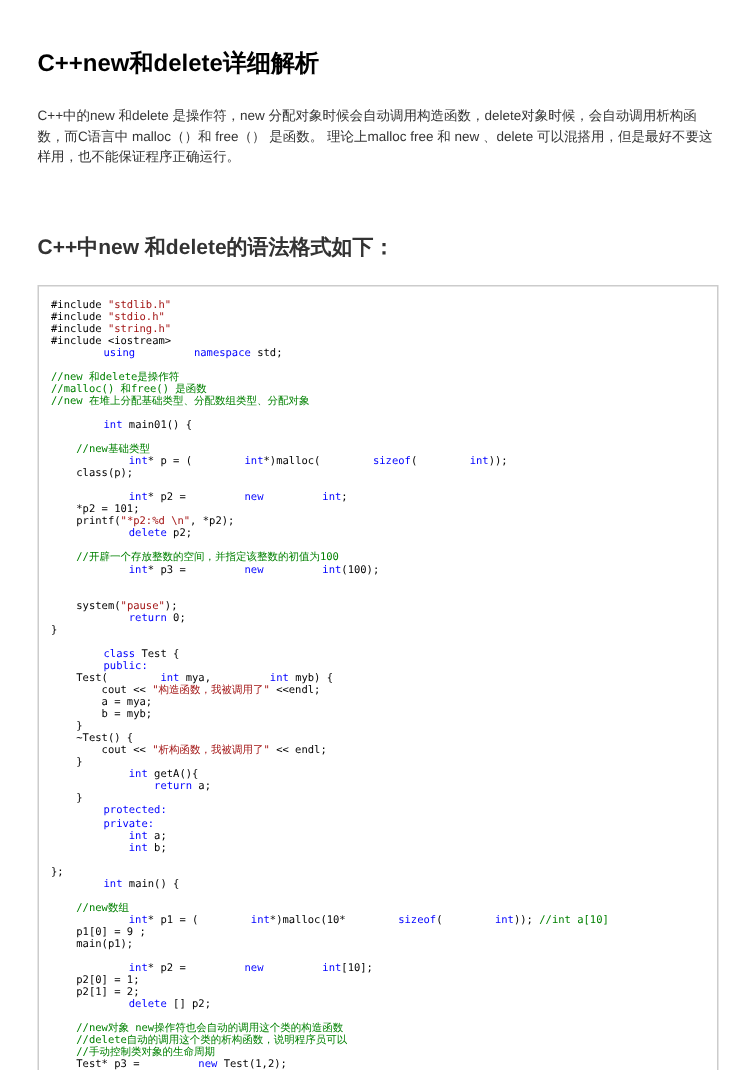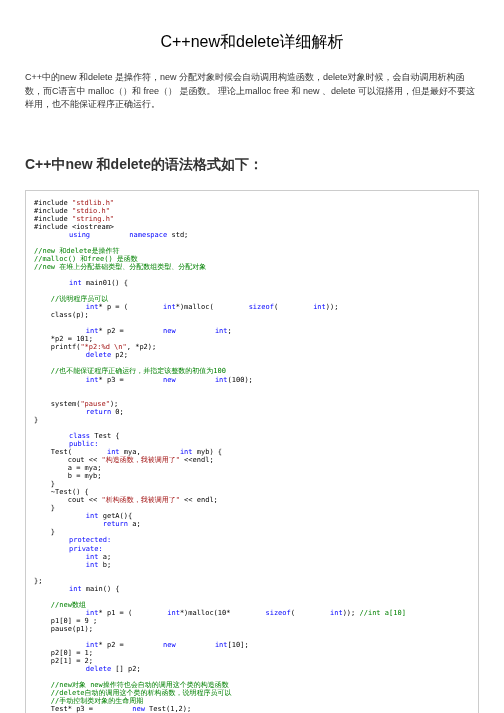--- a/index.html
+++ b/index.html
@@ -6,23 +6,23 @@
     margin: 0;
     padding: 20px 25px;
     font-family: Arial, "Microsoft YaHei", sans-serif;
     font-size: 9px;
     color: #333;
     background: #fff;
     width: 504px;
     box-sizing: border-box;
   }
   h1 {
-    text-align: center;
+    text-align: left;
     font-size: 16px;
-    font-weight: normal;
+    font-weight: bold;
     margin: 12px 0 18px 0;
     color: #000;
   }
   .intro {
     font-size: 9px;
     line-height: 1.5;
     color: #333;
     margin-bottom: 44px;
   }
   .sub {
@@ -58,30 +58,30 @@
 <span>#include </span><span class="red">"string.h"</span>
 <span>#include &lt;iostream&gt;</span>
 <span class="blue">using</span><span class="blue"> namespace</span><span> std;</span>
 
 <span class="green">//new 和delete是操作符</span>
 <span class="green">//malloc() 和free() 是函数</span>
 <span class="green">//new 在堆上分配基础类型、分配数组类型、分配对象</span>
 
 <span class="blue">int</span><span> main01() {</span>
 
-    <span class="green">//说明程序员可以</span>
+    <span class="green">//new基础类型</span>
     <span class="blue">int</span><span>* p = (</span><span class="blue">int</span><span>*)malloc(</span><span class="blue">sizeof</span><span>(</span><span class="blue">int</span><span>));</span>
     <span>class(p);</span>
 
     <span class="blue">int</span><span>* p2 = </span><span class="blue">new</span><span class="blue"> int</span><span>;</span>
     <span>*p2 = 101;</span>
     <span>printf(</span><span class="red">"*p2:%d \n"</span><span>, *p2);</span>
     <span class="blue">delete</span><span> p2;</span>
 
-    <span class="green">//也不能保证程序正确运行，并指定该整数的初值为100</span>
+    <span class="green">//开辟一个存放整数的空间，并指定该整数的初值为100</span>
     <span class="blue">int</span><span>* p3 = </span><span class="blue">new</span><span class="blue"> int</span><span>(100);</span>
 
 
     <span>system(</span><span class="red">"pause"</span><span>);</span>
     <span class="blue">return</span><span> 0;</span>
 <span>}</span>
 
 <span class="blue">class</span><span> Test {</span>
 <span class="blue">public:</span>
 <span>    Test(</span><span class="blue">int</span><span> mya, </span><span class="blue">int</span><span> myb) {</span>
@@ -99,21 +99,21 @@
 <span class="blue">private:</span>
 <span class="blue">    int</span><span> a;</span>
 <span class="blue">    int</span><span> b;</span>
 
 <span>};</span>
 <span class="blue">int</span><span> main() {</span>
 
     <span class="green">//new数组</span>
     <span class="blue">int</span><span>* p1 = (</span><span class="blue">int</span><span>*)malloc(10*</span><span class="blue">sizeof</span><span>(</span><span class="blue">int</span><span>)); </span><span class="green">//int a[10]</span>
     <span>p1[0] = 9 ;</span>
-    <span>pause(p1);</span>
+    <span>main(p1);</span>
 
     <span class="blue">int</span><span>* p2 = </span><span class="blue">new</span><span class="blue"> int</span><span>[10];</span>
     <span>p2[0] = 1;</span>
     <span>p2[1] = 2;</span>
     <span class="blue">delete</span><span> [] p2;</span>
 
     <span class="green">//new对象 new操作符也会自动的调用这个类的构造函数</span>
     <span class="green">//delete自动的调用这个类的析构函数，说明程序员可以</span>
     <span class="green">//手动控制类对象的生命周期</span>
     <span>Test* p3 = </span><span class="blue">new</span><span> Test(1,2);</span>

